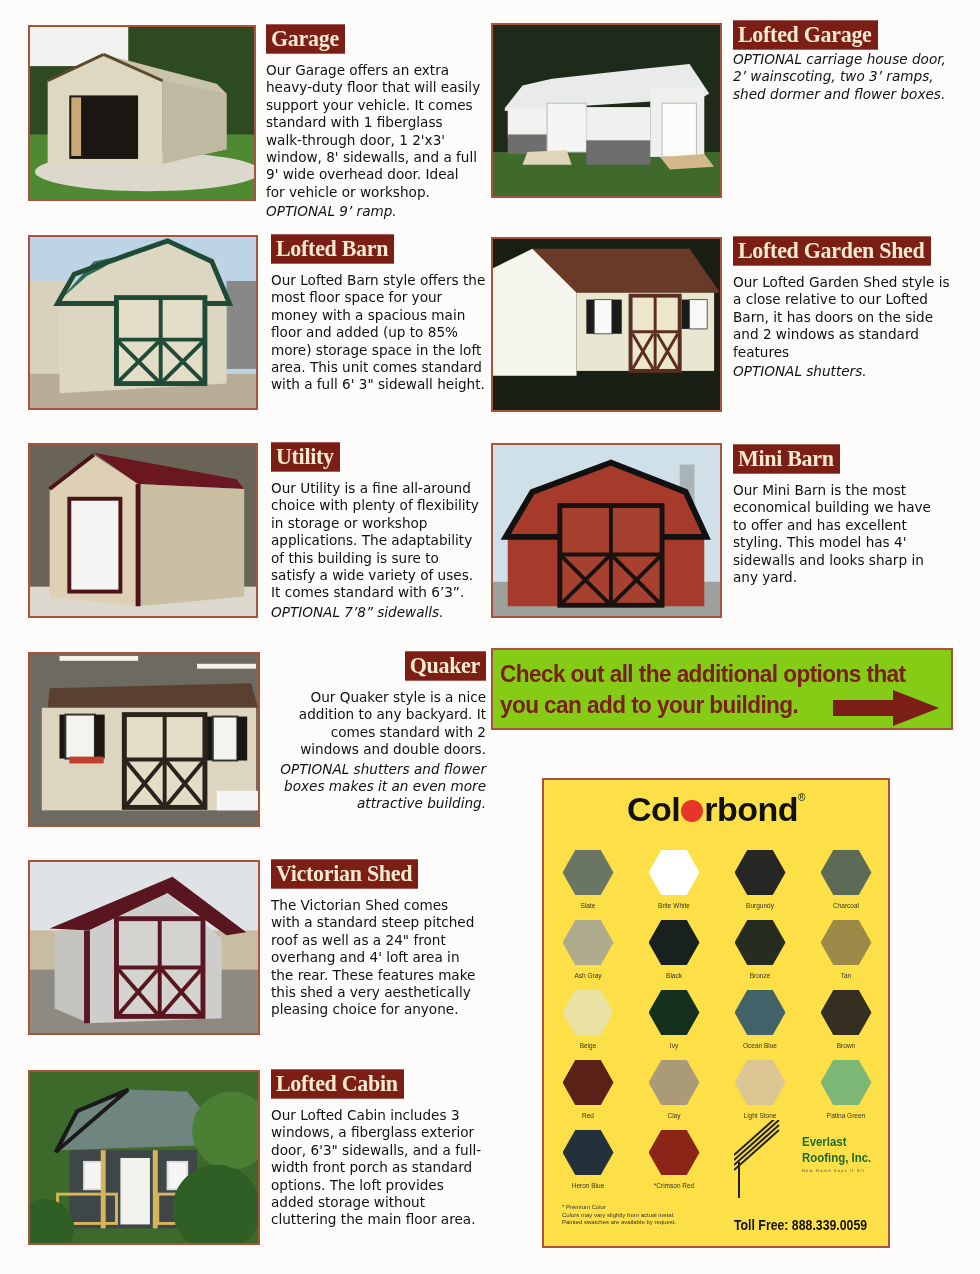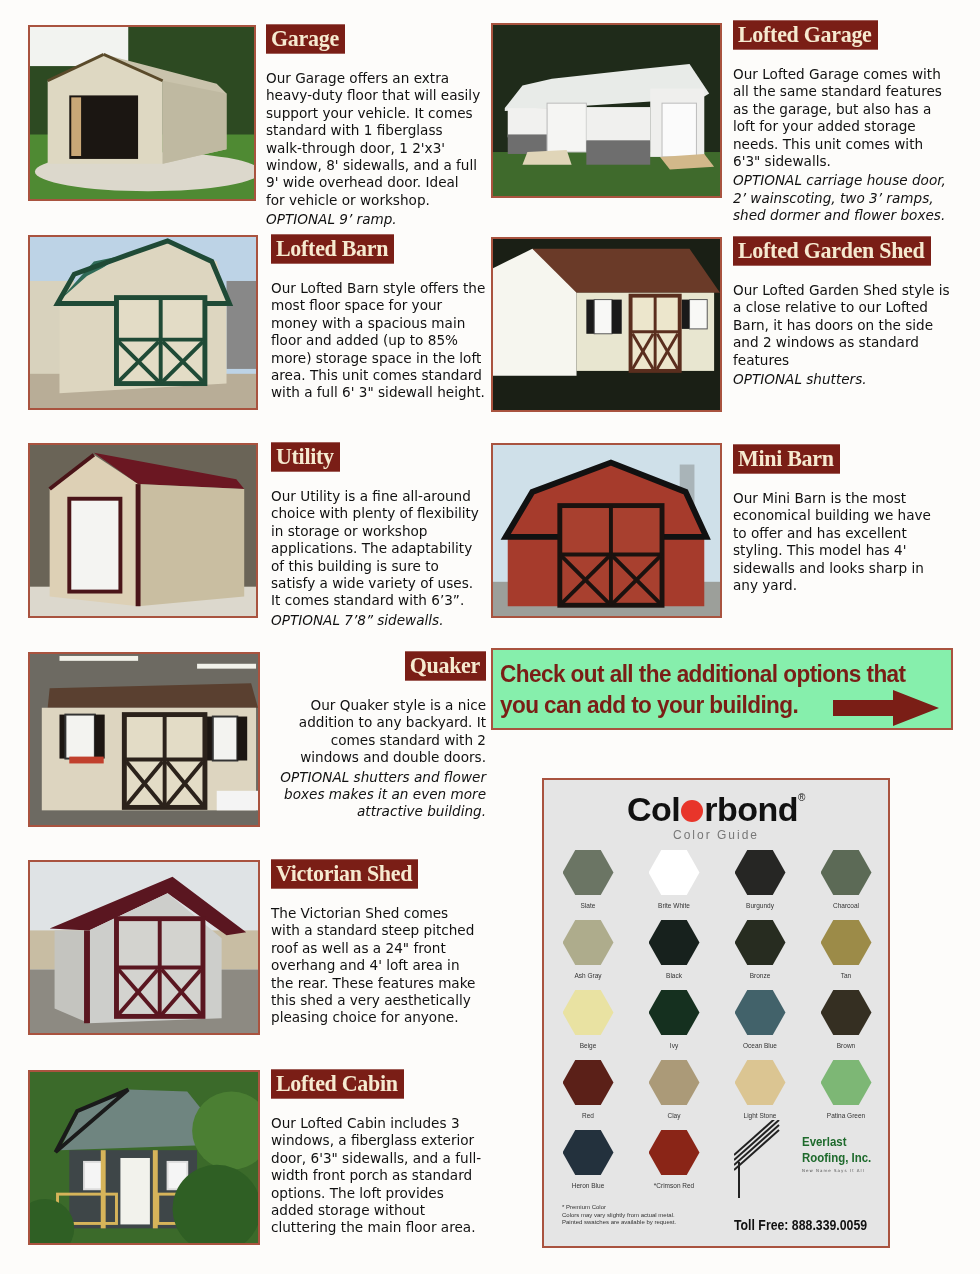--- a/index.html
+++ b/index.html
@@ -9,38 +9,38 @@
   .photo { position: absolute; border: 2px solid #a9533f; overflow: hidden; }
   .photo svg { display: block; width: 100%; height: 100%; }
 
   .entry { position: absolute; }
   .title {
     display: inline-block; background: #7a1e16; color: #f6ead0;
     font-family: "Liberation Serif", serif; font-weight: bold;
     font-size: 22px; line-height: 26px; padding: 1px 6px 1px 5px;
     letter-spacing: -0.3px; transform: scaleY(1.05);
   }
-  .desc { font-size: 13.6px; line-height: 17.4px; margin-top: 17px; color: #111; }
+  .desc { font-size: 13.6px; line-height: 17.4px; margin-top: 9px; color: #111; }
   .opt { font-size: 13.6px; line-height: 17.4px; font-style: italic; margin-top: 2px; }
   .opt b { font-weight: normal; }
 
   .cta {
     position: absolute; left: 491px; top: 648px; width: 462px; height: 82px;
-    border: 2px solid #a9533f; background: #86efac;
+    border: 2px solid #a9533f; background: #84cc16;
   }
   .cta-text {
     position: absolute; left: 7px; top: 8px;
     font-family: "Liberation Sans", sans-serif; font-weight: bold; color: #7a1e16;
     font-size: 24px; line-height: 31px; letter-spacing: -0.6px; transform: scaleX(0.94); transform-origin: left;
   }
   .cta-arrow { position: absolute; left: 340px; top: 40px; width: 108px; height: 36px; }
 
   .guide {
     position: absolute; left: 542px; top: 778px; width: 348px; height: 470px;
-    border: 2px solid #a9533f; background: #e5e5e5;
+    border: 2px solid #a9533f; background: #fde047;
   }
   .logo { position: absolute; left: 0; width: 100%; top: 10px; text-align: center;
     font-family: "Liberation Sans", sans-serif; font-size: 34px; font-weight: bold; color: #111; letter-spacing: -0.5px; }
   .logo .dot { display: inline-block; width: 22px; height: 22px; border-radius: 50%; background: #e8352a; vertical-align: -1px; margin: 0 1px; }
   .logo sup { font-size: 10px; font-weight: normal; vertical-align: 20px; }
   .guide-sub { position: absolute; left: 0; width: 100%; top: 48px; text-align: center;
     font-family: "Liberation Sans", sans-serif; font-size: 12px; letter-spacing: 2px; color: #777; }
   .sw { position: absolute; width: 80px; text-align: center; }
   .hex { width: 51px; height: 45px; margin: 0 auto; clip-path: polygon(25% 0, 75% 0, 100% 50%, 75% 100%, 25% 100%, 0 50%); }
   .sw-label { font-family: "Liberation Sans", sans-serif; font-size: 6.5px; color: #333; margin-top: 7px; }
@@ -220,21 +220,20 @@
 </div>
 
 <div class="entry" style="left:266px;top:25px;width:215px;">
   <div class="title">Garage</div>
   <div class="desc">Our Garage offers an extra heavy-duty floor that will easily support your vehicle. It comes standard with 1 fiberglass walk-through door, 1 2'x3' window, 8' sidewalls, and a full 9' wide overhead door. Ideal for vehicle or workshop.</div>
   <div class="opt"><b>OPTIONAL</b><span> 9’ ramp.</span></div>
 </div>
 
 <div class="entry" style="left:733px;top:21px;width:220px;">
   <div class="title">Lofted Garage</div>
-  <div class="desc">Our Lofted Garage comes with all the same standard features as the garage, but also has a loft for your added storage needs. This unit comes with 6'3" sidewalls.</div>
   <div class="opt"><b>OPTIONAL</b><span> carriage house door, 2’ wainscoting, two 3’ ramps, shed dormer and flower boxes.</span></div>
 </div>
 
 <div class="entry" style="left:271px;top:235px;width:215px;">
   <div class="title">Lofted Barn</div>
   <div class="desc">Our Lofted Barn style offers the most floor space for your money with a spacious main floor and added (up to 85% more) storage space in the loft area. This unit comes standard with a full 6' 3" sidewall height.</div>
 </div>
 
 <div class="entry" style="left:733px;top:237px;width:220px;">
   <div class="title">Lofted Garden Shed</div>
@@ -274,21 +273,20 @@
     <div>Check out all the additional options that</div>
     <div>you can add to your building.</div>
   </div>
   <svg class="cta-arrow" viewBox="0 0 108 36">
     <polygon points="0,10 60,10 60,0 106,18 60,36 60,26 0,26" fill="#7a1e16"></polygon>
   </svg>
 </div>
 
 <div class="guide">
   <div class="logo"><span>Col</span><span class="dot"></span><span>rbond</span><sup>®</sup></div>
-  <div class="guide-sub">Color Guide</div>
 
   <div id="swatches">
       <div class="sw" style="left: 4px; top: 70px;">
         <div class="hex" title="Slate" style="background: rgb(107, 117, 100);"></div>
         <div class="sw-label">Slate</div>
       </div>
       <div class="sw" style="left: 90px; top: 70px;">
         <div class="hex" title="Brite White" style="background: rgb(255, 255, 255);"></div>
         <div class="sw-label">Brite White</div>
       </div>

